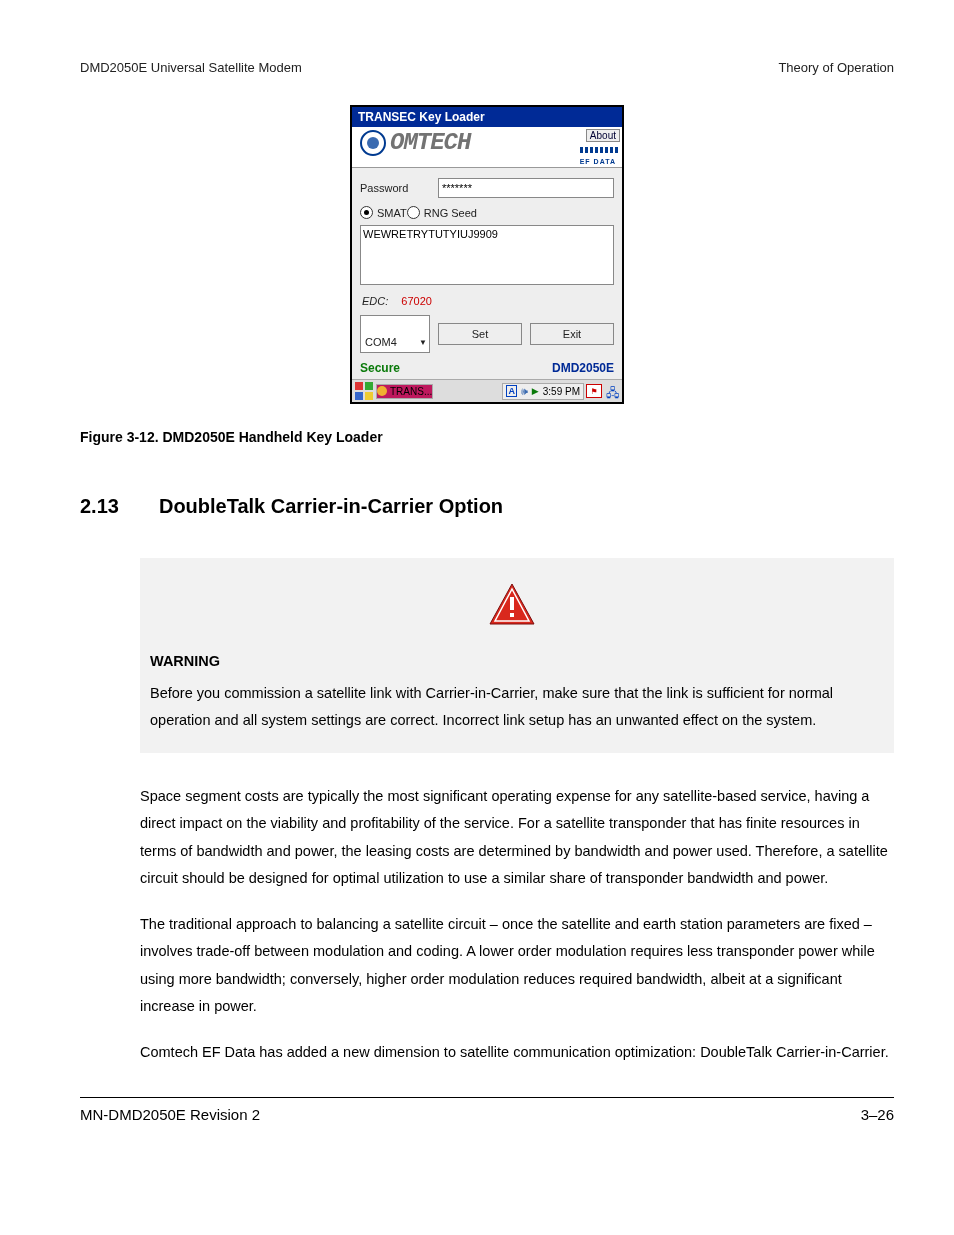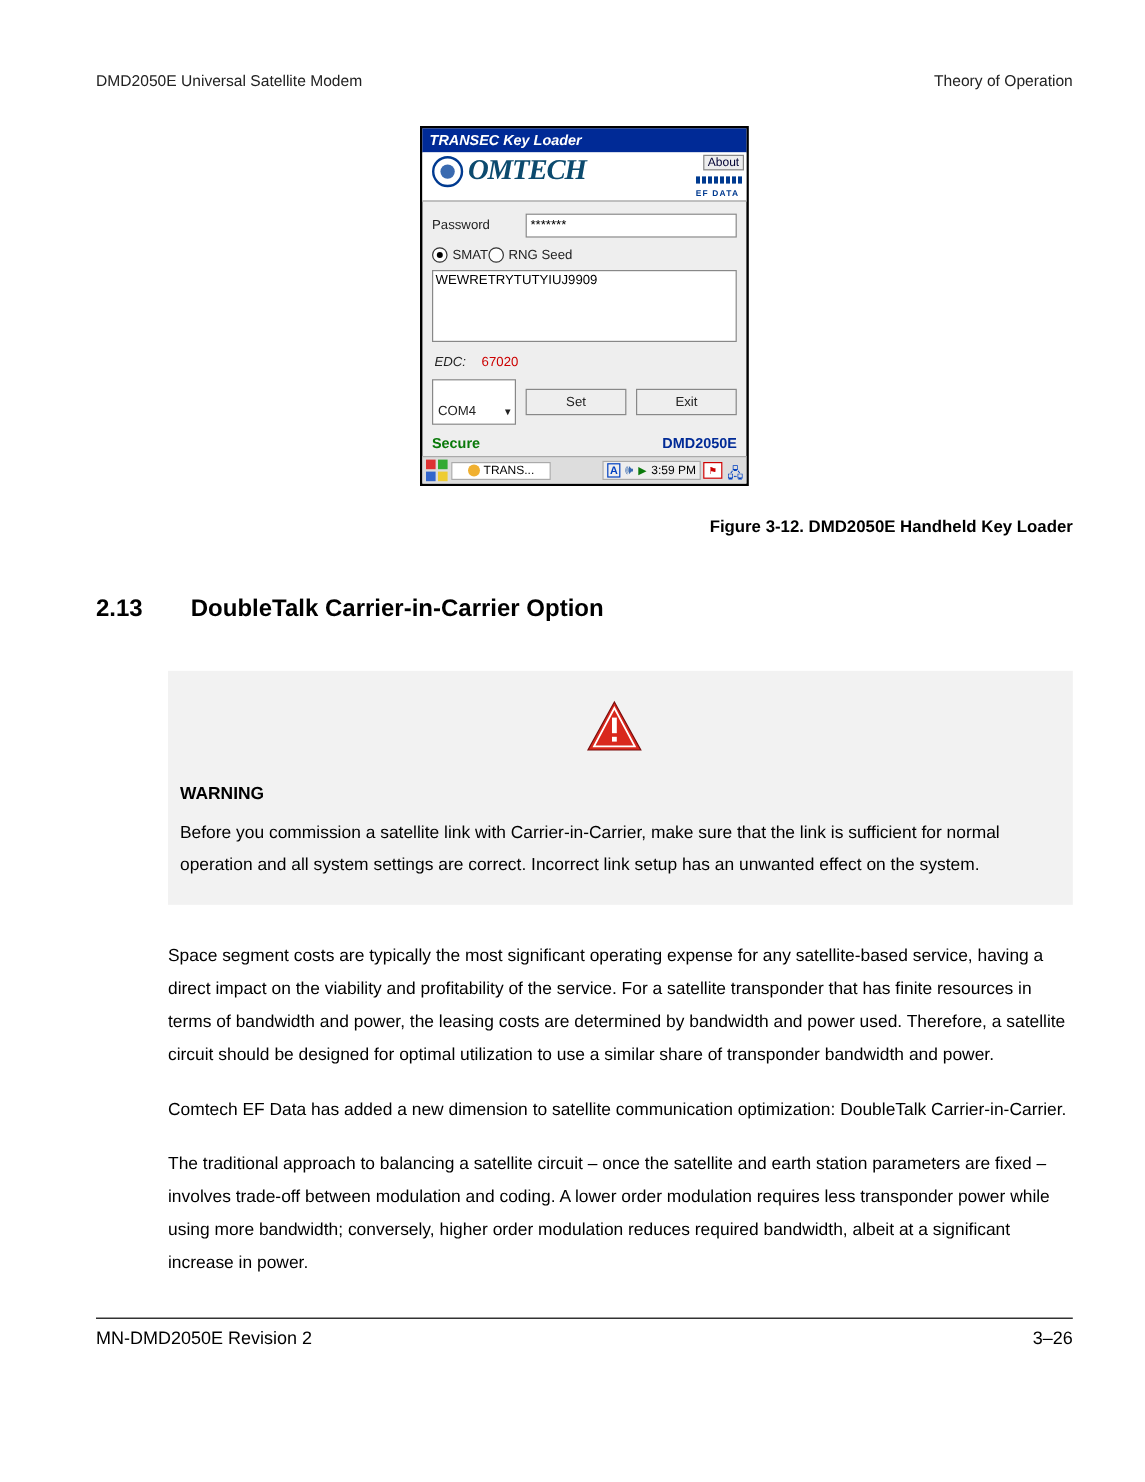--- a/index.html
+++ b/index.html
@@ -28,21 +28,20 @@
     border: 2px solid #000;
     background: #eee;
     font-family: Tahoma, Arial, sans-serif;
   }
   .titlebar {
     background: #002a96;
     color: #fff;
     font-weight: bold;
     font-size: 12px;
     padding: 3px 6px;
-    font-style: italic;
   }
   .logo-row {
     position: relative;
     background: #fff;
     height: 40px;
     border-bottom: 1px solid #999;
   }
   .logo-row .about {
     position: absolute;
     top: 2px;
@@ -71,25 +70,25 @@
     justify-content: center;
     background: #fff;
   }
   .logo-ball .inner {
     width: 12px;
     height: 12px;
     border-radius: 50%;
     background: #3a6ab0;
   }
   .brand {
-    font-family: Liberation Serif, serif;
+    font-family: Liberation Mono, monospace;
     font-size: 24px;
     font-weight: 900;
     font-style: italic;
-    color: #0c4a6e;
+    color: #737373;
     letter-spacing: -1px;
   }
   .brand-sub {
     position: absolute;
     right: 6px;
     bottom: 2px;
     font-size: 7px;
     font-weight: bold;
     color: #003a90;
     letter-spacing: 1px;
@@ -207,39 +206,39 @@
     font-size: 10px;
   }
   .taskbar .start {
     width: 20px; height: 20px;
     margin: 0 2px;
     display: flex; flex-wrap: wrap;
   }
   .taskbar .start span { width: 8px; height: 8px; margin: 1px; }
   .taskbar .task {
     border: 1px solid #aaa;
-    padding: 1px 13px;
+    padding: 1px 0;
     display: flex; align-items: center; gap: 3px;
-    background: #ffffff;
+    background: #be185d;
   }
   .taskbar .task .dot2 { width:10px;height:10px;border-radius:50%;background:#f0b030; }
   .taskbar .tray {
     margin-left: auto;
     display: flex; align-items: center; gap: 4px;
     border: 1px solid #aaa;
     padding: 1px 3px;
     background: #eee;
   }
   .taskbar .tray .a { color:#0040c0; border:1px solid #0040c0; font-size:9px; padding:0 1px; font-weight:bold; }
   .taskbar .tray .tri { color:#0a7a0a; font-size:9px; }
   .taskbar .flag { width:14px;height:12px;background:#fff;border:1px solid #c00;display:flex;align-items:center;justify-content:center;color:#c00;font-size:8px;margin:0 2px;}
   .taskbar .net { width:14px;height:14px;color:#0040c0;font-size:12px;margin:0 2px;}
 
   .figcap {
-    text-align: right;
+    text-align: left;
     font-size: 14px;
     font-weight: bold;
     margin: 20px 0 50px 0;
   }
 
   .section-h {
     display: flex;
     gap: 40px;
     font-size: 20px;
     font-weight: bold;
@@ -381,22 +380,22 @@
         <rect x="22" y="31" width="4" height="4" fill="#fff"></rect>
       </svg>
     </div>
     <div class="warn-text">
       <span class="wt">WARNING</span>
       <span>Before you commission a satellite link with Carrier-in-Carrier, make sure that the link is sufficient for normal operation and all system settings are correct. Incorrect link setup has an unwanted effect on the system.</span>
     </div>
   </div>
 
   <p class="para">Space segment costs are typically the most significant operating expense for any satellite-based service, having a direct impact on the viability and profitability of the service. For a satellite transponder that has finite resources in terms of bandwidth and power, the leasing costs are determined by bandwidth and power used. Therefore, a satellite circuit should be designed for optimal utilization to use a similar share of transponder bandwidth and power.</p>
+  <p class="para">The traditional approach to balancing a satellite circuit – once the satellite and earth station parameters are fixed – involves trade-off between modulation and coding. A lower order modulation requires less transponder power while using more bandwidth; conversely, higher order modulation reduces required bandwidth, albeit at a significant increase in power.</p>
   <p class="para">Comtech EF Data has added a new dimension to satellite communication optimization: DoubleTalk Carrier-in-Carrier.</p>
-  <p class="para">The traditional approach to balancing a satellite circuit – once the satellite and earth station parameters are fixed – involves trade-off between modulation and coding. A lower order modulation requires less transponder power while using more bandwidth; conversely, higher order modulation reduces required bandwidth, albeit at a significant increase in power.</p>
 
   <hr class="ftr-rule">
   <div class="ftr">
     <span>MN-DMD2050E   Revision 2</span>
     <span>3–26</span>
   </div>
 
 </div>
 
 </body></html>

